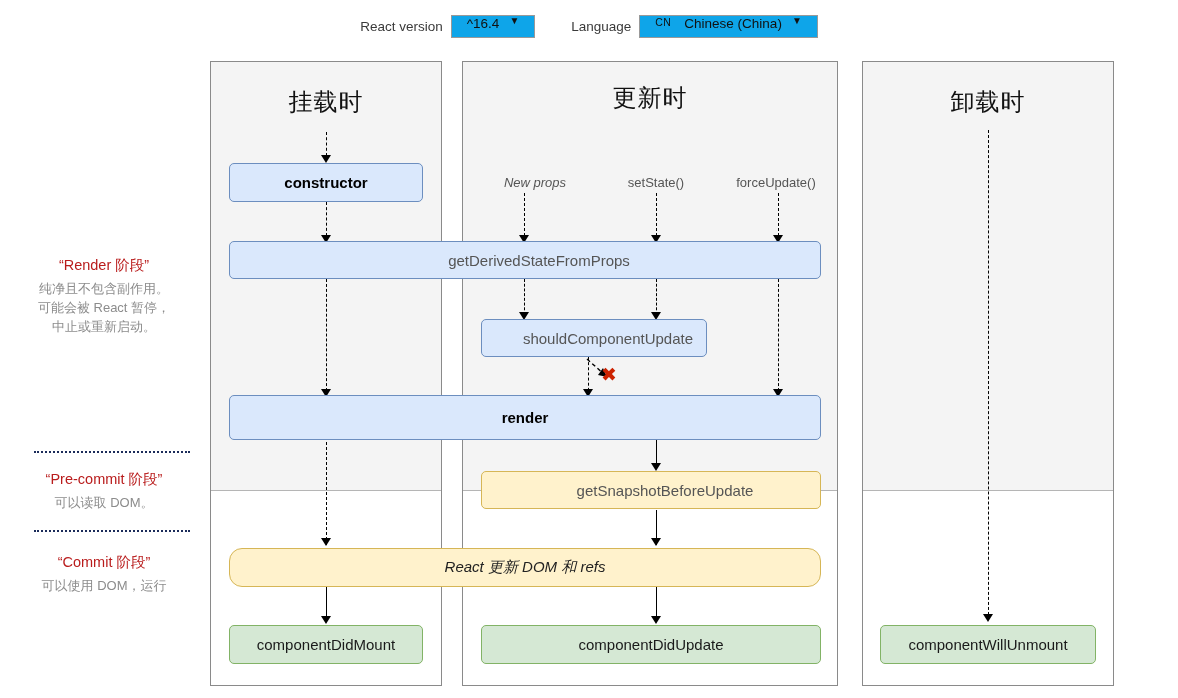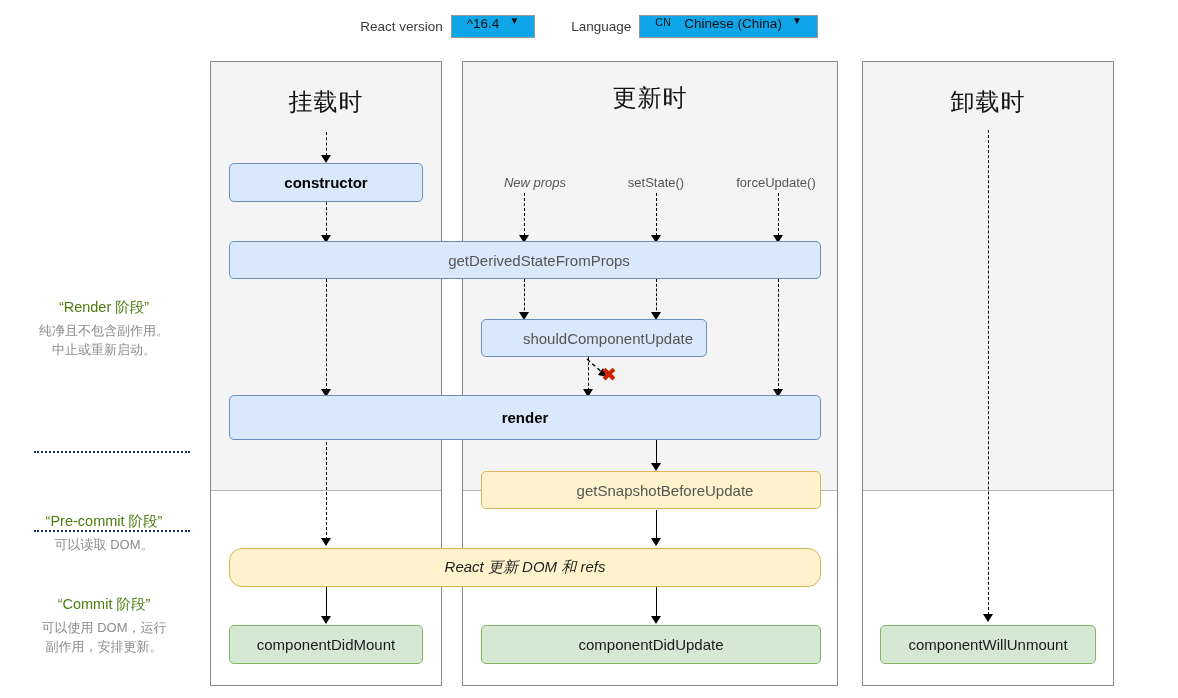--- a/index.html
+++ b/index.html
@@ -63,25 +63,24 @@
   
   .phase-note {
     position: absolute;
     left: 0;
     width: 208px;
     text-align: center;
     font-size: 13px;
     line-height: 19px;
   }
   .phase-title {
-    color: #4d7c0f;
+    color: #b91c1c;
     font-size: 14.5px;
     margin-bottom: 4px;
     white-space: nowrap;
-    margin-top: 42px;
   }
   .phase-desc { color: #8c8c8c; font-size: 13px; }
   .dotted-rule {
     position: absolute;
     left: 34px;
     width: 156px;
     border-top: 2px dotted #1b2c5a;
     height: 0;
   }
 
@@ -186,36 +185,36 @@
       <span class="lang-cc">CN</span>
       <span class="val">Chinese (China)</span>
       <span class="caret">▼</span>
     </div>
   </div>
 </div>
 
 <div class="phase-note" style="top:256px;">
   <div class="phase-title">“Render 阶段”</div>
   <div class="phase-desc">纯净且不包含副作用。</div>
+  <div class="phase-desc">可能会被 React 暂停，</div>
   <div class="phase-desc">中止或重新启动。</div>
 </div>
 
 <div class="dotted-rule" style="top:451px;"></div>
 
 <div class="phase-note" style="top:470px;">
   <div class="phase-title">“Pre-commit 阶段”</div>
   <div class="phase-desc">可以读取 DOM。</div>
 </div>
 
 <div class="dotted-rule" style="top:530px;"></div>
 
 <div class="phase-note" style="top:553px;">
   <div class="phase-title">“Commit 阶段”</div>
   <div class="phase-desc">可以使用 DOM，运行</div>
-  <div class="phase-desc">副作用，安排更新。</div>
 </div>
 
 <div class="panel" style="left:210px; top:61px; width:232px; height:625px;">
   <div class="panel-shade" style="height:429px;"></div>
   <div class="panel-head" style="top:24px;">挂载时</div>
 </div>
 
 <div class="panel" style="left:462px; top:61px; width:376px; height:625px;">
   <div class="panel-shade" style="height:429px;"></div>
   <div class="panel-head" style="top:20px;">更新时</div>

